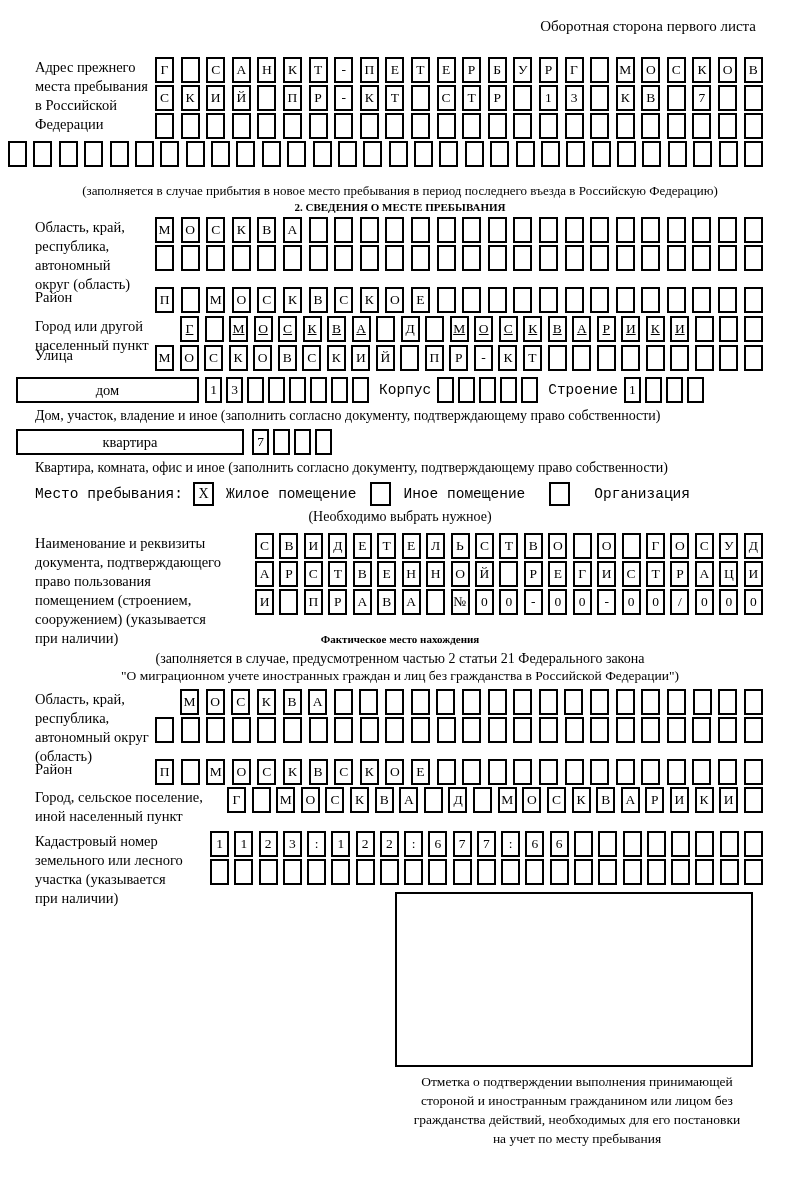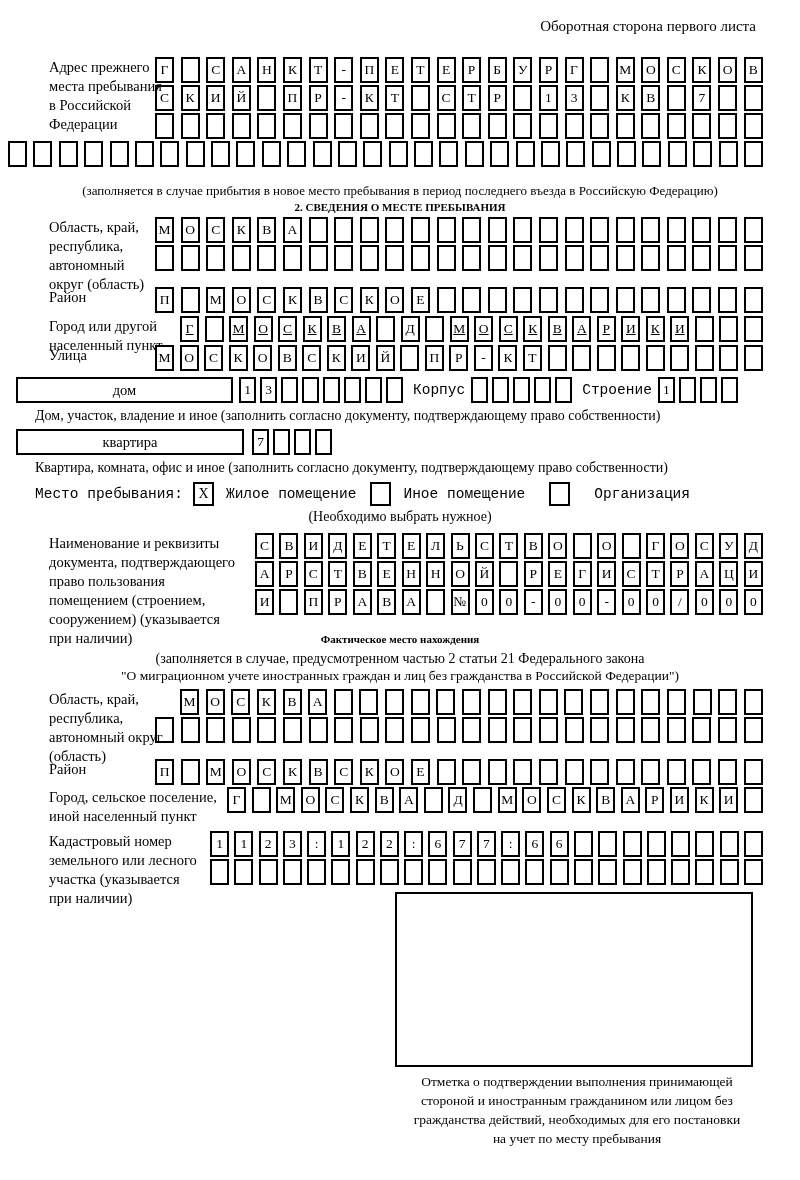--- a/index.html
+++ b/index.html
@@ -17,21 +17,21 @@
     width:19px; height:26px; border:2px solid #000; background:#fff;
     display:inline-flex; align-items:center; justify-content:center;
     font-size:13.5px; flex:none;
   }
   .cells.gapped { justify-content:flex-start; gap:4px; }
   .cells.gapped .cell { width:17px; }
 
   
   .frow { position:relative; margin-right:37px; }
   .frow .lbl {
-    position:absolute; left:49px; top:1px;
+    position:absolute; left:35px; top:1px;
     white-space:pre-line; font-size:14.5px; line-height:19px;
   }
   .frow .rws { margin-left:155px; }
   .frow.city2 .rws { margin-left:180px; }
   .frow.city3 .rws { margin-left:227px; }
   .frow.kad  .rws { margin-left:210px; }
   .frow.doc  .rws { margin-left:255px; }
   .indent25 { margin-left:25px; }
 
   .fullrow { margin-top:2px; margin-left:8px; margin-right:37px; }
@@ -55,21 +55,21 @@
   .blk-city3 { margin-top:2px; }
   .blk-kad { margin-top:18px; }
 
   .house-row, .apt-row { display:flex; align-items:flex-start; margin-left:16px; }
   .house-row { margin-top:6px; }
   .apt-row { margin-top:5px; }
   .wide-box {
     height:26px; border:2px solid #000; display:flex; flex:none;
     align-items:center; justify-content:center; font-size:14.5px;
   }
-  .box-house { width:217px; }
+  .box-house { width:183px; }
   .box-apt { width:228px; }
   .inline-lbl { font-size:14.5px; line-height:26px; white-space:nowrap;font-family:Liberation Mono, monospace; }
   .cap-left { margin-top:3px; margin-left:35px; font-size:14px; }
 
   .stay-row { margin-top:5px; margin-left:35px; display:flex; align-items:center; }
   .chk {
     width:21px; height:24px; border:2px solid #000; flex:none;
     display:inline-flex; align-items:center; justify-content:center; font-size:14px;
   }
   .note-center { margin-top:2px; text-align:center; font-size:14px; }

